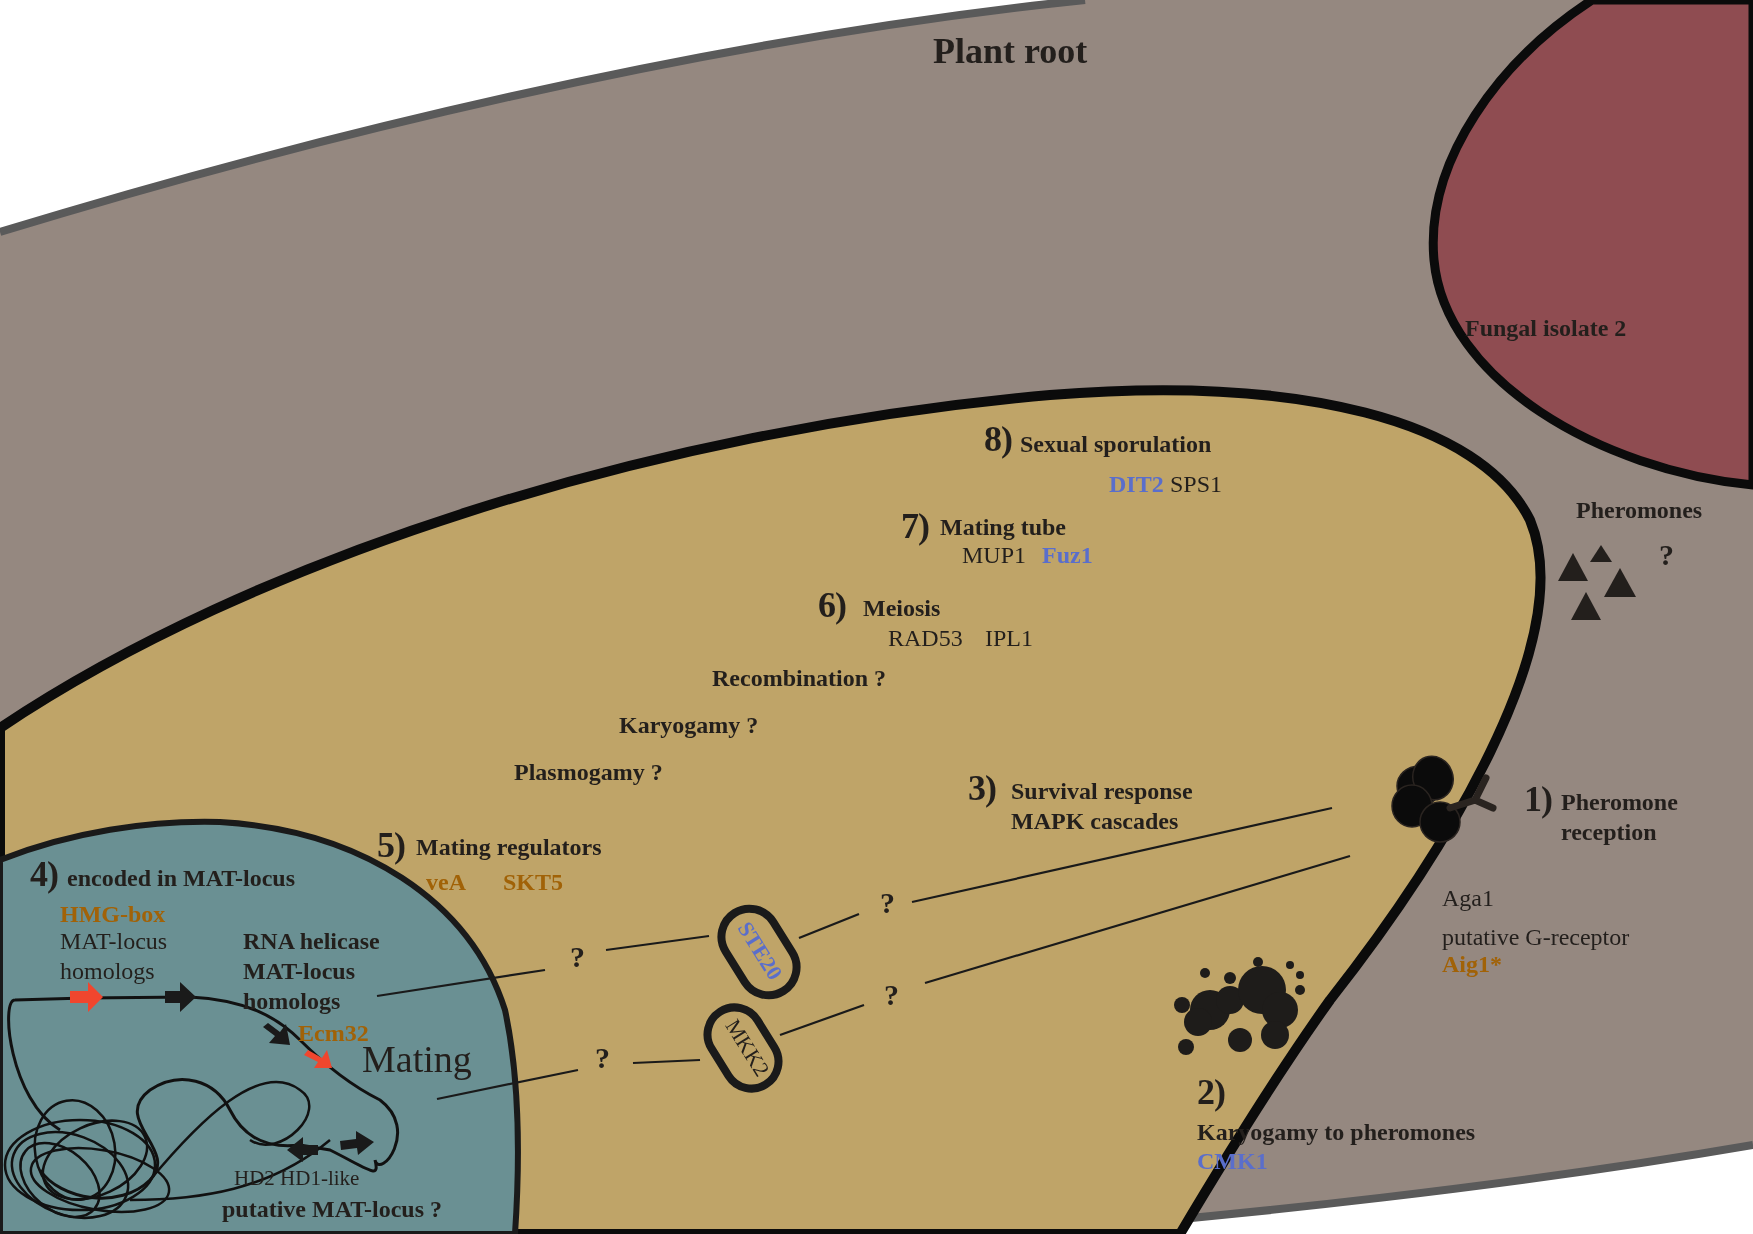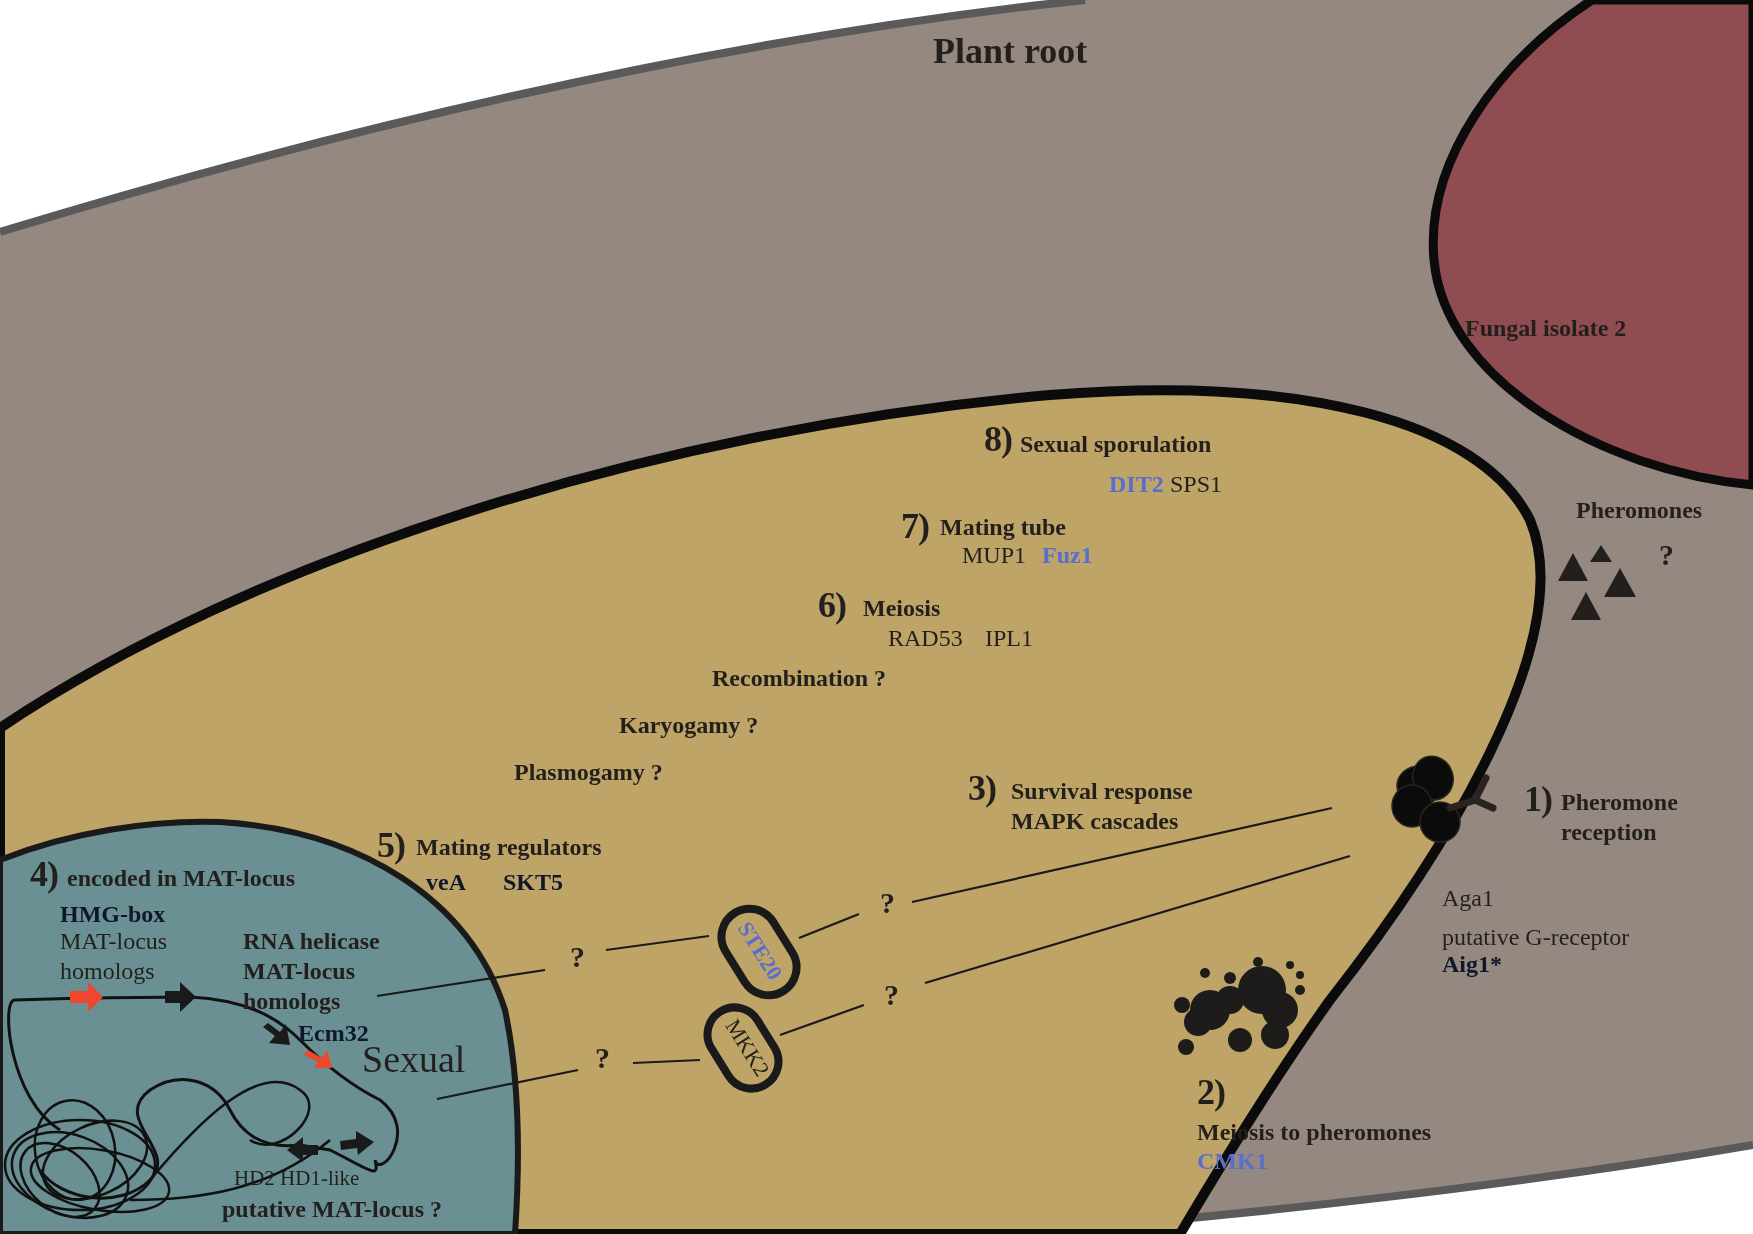--- a/index.html
+++ b/index.html
@@ -3,21 +3,21 @@
 <meta charset="utf-8">
 <style>
   html, body { margin: 0; padding: 0; background: #ffffff; }
   #stage { position: relative; width: 1753px; height: 1234px; overflow: hidden; background: #ffffff; font-family: Liberation Serif, serif; }
   #stage svg.bg { position: absolute; left: 0; top: 0; }
   .t { position: absolute; white-space: nowrap; color: #231f1c; line-height: 1; }
   .b { font-weight: bold; }
   .num { font-weight: bold; font-size: 36px; letter-spacing: -1px; }
   .h { font-weight: bold; font-size: 24px; }
   .g { font-size: 24px; }
-  .red { color: #0f172a; font-weight: bold; }
+  .red { color: #a16207; font-weight: bold; }
   .blue { color: #5a6ecb; font-weight: bold; }
   .title { font-weight: bold; font-size: 36px; }
   .q { font-weight: bold; font-size: 30px; }
   .pill-label { font-size: 22px; }
 </style>
 </head>
 <body>
 
 <div id="stage">
   <svg class="bg" width="1753" height="1234" viewBox="0 0 1753 1234">
@@ -99,21 +99,21 @@
     <g fill="#231f1c">
       <polygon points="1573,553 1558,581 1588,581"></polygon>
       <polygon points="1601,545 1590,562 1612,562"></polygon>
       <polygon points="1620,568 1604,597 1636,597"></polygon>
       <polygon points="1586,592 1571,620 1601,620"></polygon>
     </g>
   </svg>
 
   <div class="t title" style="left:933px; top:33px; font-size:36px;">Plant root</div>
   <div class="t title" style="left:1465px; top:316px; font-size:24px;">Fungal isolate 2</div>
-  <div class="t" style="left:362px; top:1040px; font-size:38px; color:#231f1c;">Sexual</div>
+  <div class="t" style="left:362px; top:1040px; font-size:38px; color:#231f1c;">Mating</div>
 
   <div class="t num" style="left:984px; top:421px;">8)</div>
   <div class="t h" style="left:1020px; top:432px;">Sexual sporulation</div>
   <div class="t blue g" style="left:1109px; top:472px;">DIT2</div>
   <div class="t g" style="left:1170px; top:472px;">SPS1</div>
 
   <div class="t num" style="left:901px; top:508px;">7)</div>
   <div class="t h" style="left:940px; top:515px;">Mating tube</div>
   <div class="t g" style="left:962px; top:543px;">MUP1</div>
   <div class="t blue g" style="left:1042px; top:543px;">Fuz1</div>
@@ -149,21 +149,21 @@
   <div class="t h" style="left:222px; top:1197px;">putative MAT-locus ?</div>
 
   <div class="t num" style="left:1524px; top:781px;">1)</div>
   <div class="t h" style="left:1561px; top:790px;">Pheromone</div>
   <div class="t h" style="left:1561px; top:820px;">reception</div>
   <div class="t g" style="left:1442px; top:886px;">Aga1</div>
   <div class="t g" style="left:1442px; top:925px;">putative G-receptor</div>
   <div class="t red g" style="left:1442px; top:952px;">Aig1*</div>
 
   <div class="t num" style="left:1197px; top:1074px;">2)</div>
-  <div class="t h" style="left:1197px; top:1120px;">Meiosis to pheromones</div>
+  <div class="t h" style="left:1197px; top:1120px;">Karyogamy to pheromones</div>
   <div class="t blue g" style="left:1197px; top:1149px;">CMK1</div>
 
   <div class="t h" style="left:1576px; top:498px;">Pheromones</div>
   <div class="t q" style="left:1659px; top:540px;">?</div>
 
   <div class="t blue pill-label" style="left:728px; top:940px; transform: rotate(58deg); transform-origin: center;">STE20</div>
   <div class="t pill-label" style="left:716px; top:1037px; transform: rotate(58deg); transform-origin: center; color:#231f1c;">MKK2</div>
 
   <div class="t q" style="left:570px; top:942px;">?</div>
   <div class="t q" style="left:880px; top:888px;">?</div>

